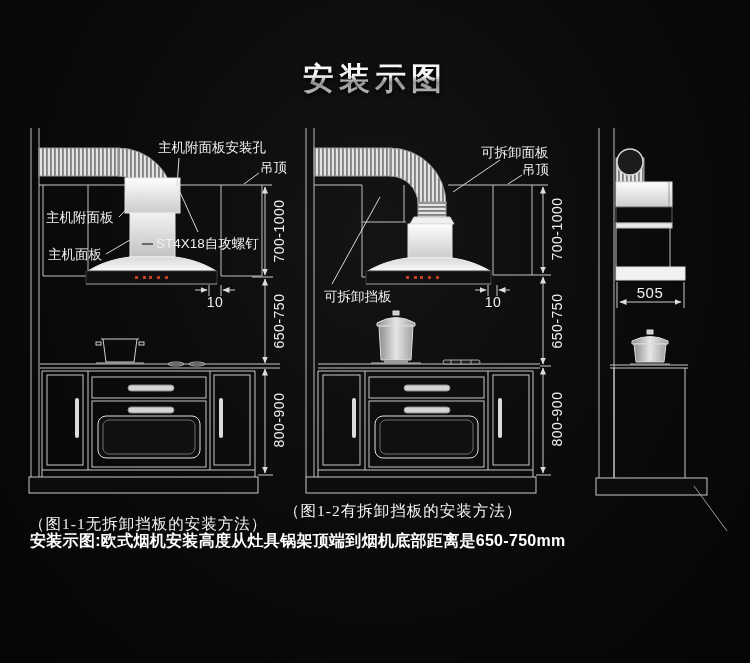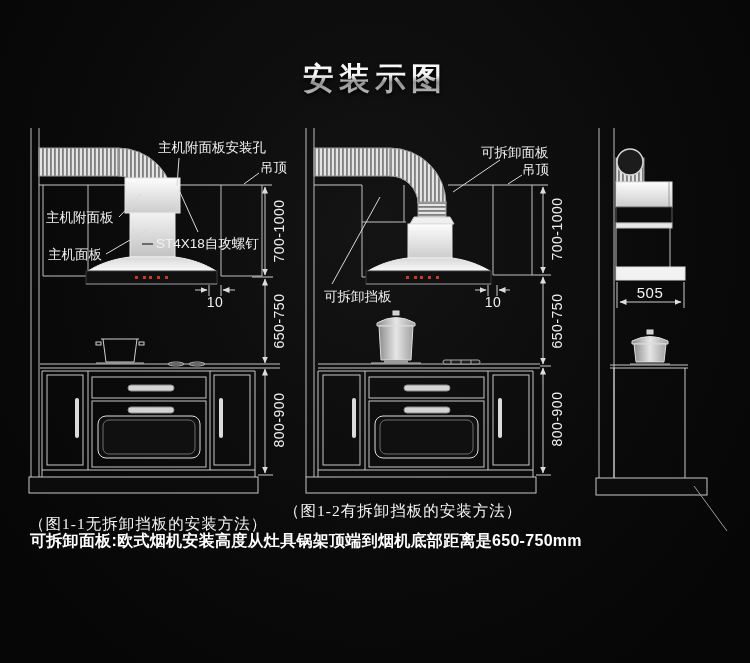--- a/index.html
+++ b/index.html
@@ -327,13 +327,13 @@
       <line x1="614" y1="368" x2="614" y2="478"></line>
         <line x1="685" y1="368" x2="685" y2="478"></line>
     </g>
     <rect x="596" y="478" width="111" height="17" fill="#0c0c0c" stroke="#c8c8c8"></rect>
     <line x1="694" y1="486" x2="727" y2="531" stroke="#9a9a9a"></line>
   </g>
 </svg>
 
 <div class="caption" style="left:29px;top:502px;margin-top:12px;">（图1-1无拆卸挡板的安装方法）</div>
 <div class="caption" style="left:284px;top:501px;">（图1-2有拆卸挡板的安装方法）</div>
-<div class="note">可拆卸面板:欧式烟机安装高度从灶具锅架顶端到烟机底部距离是650-750mm</div>
+<div class="note">安装示图:欧式烟机安装高度从灶具锅架顶端到烟机底部距离是650-750mm</div>
 
 </body></html>

